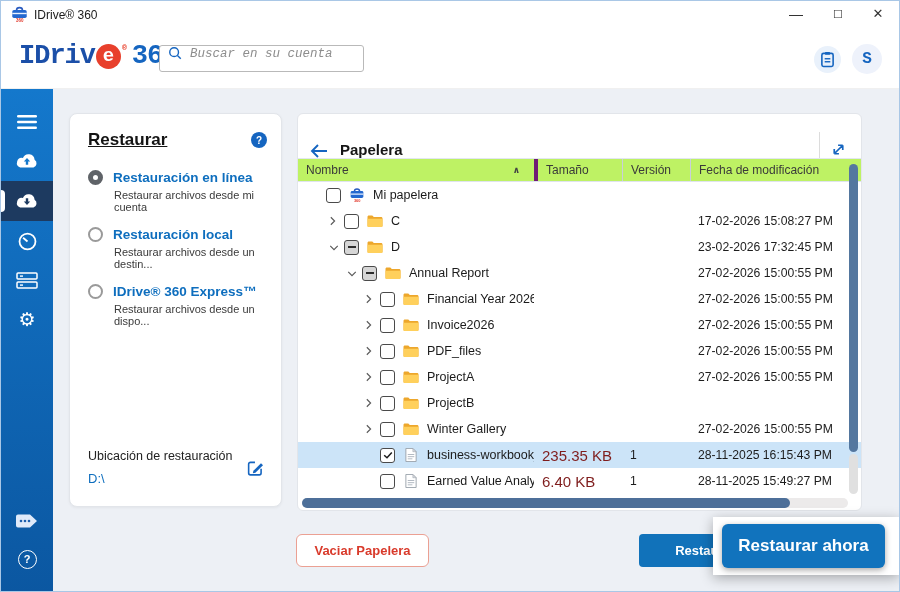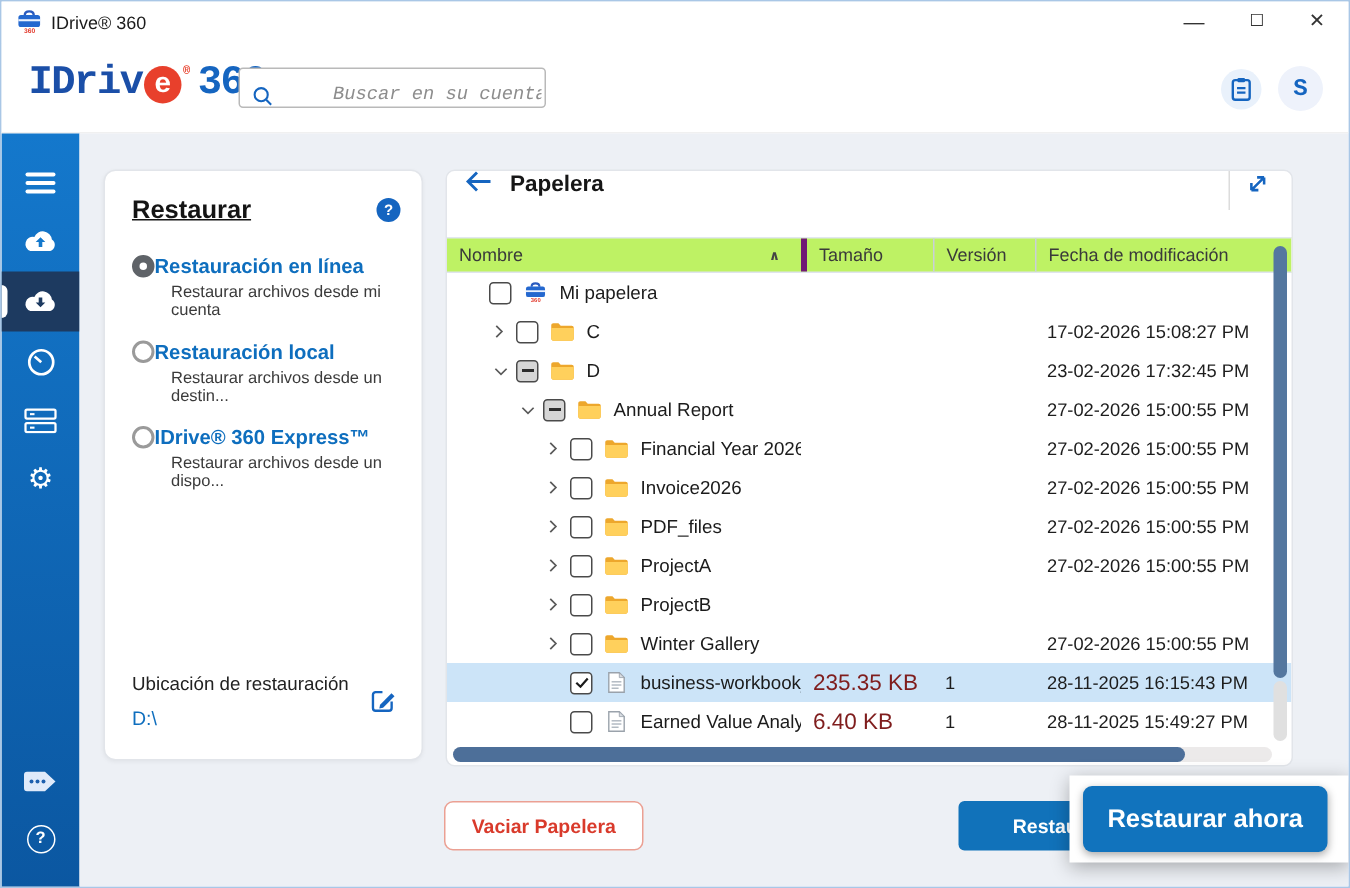--- a/index.html
+++ b/index.html
@@ -15,21 +15,21 @@
   .tb-max{right:50px;font-size:11px;}
   .tb-close{right:10px;font-size:13px;}
 
   
   .appheader{position:absolute;left:0;top:28px;width:100%;height:60px;background:#fff;border-bottom:1px solid #f0f0f0;font-family:Liberation Mono, monospace;}
   .logo{position:absolute;left:18px;top:12px;display:flex;align-items:center;font-weight:bold;}
   .logo-prefix{font-size:27px;color:#1b4fa8;letter-spacing:-1px;}
   .logo-e{width:25px;height:25px;border-radius:50%;background:#e8402c;color:#fff;font-size:19px;display:flex;align-items:center;justify-content:center;margin:0 1px;}
   .logo-reg{font-size:8px;color:#e8402c;align-self:flex-start;margin-top:2px;}
   .logo-suffix{font-size:27px;color:#1565c0;margin-left:5px;letter-spacing:-1px;}
-  .searchwrap{position:absolute;left:158px;top:16px;width:205px;height:27px;border:1px solid #b9b9b9;border-radius:3px;background:#fff;display:flex;align-items:flex-end;gap:32px;}
+  .searchwrap{position:absolute;left:158px;top:16px;width:205px;height:27px;border:1px solid #b9b9b9;border-radius:3px;background:#fff;display:flex;align-items:flex-start;}
   .search-icon{margin:0 6px 0 8px;display:flex;}
   .searchwrap input{border:none;outline:none;flex:1;font-size:12.5px;font-family:inherit;background:transparent;color:#333;min-width:0;}
   .searchwrap input::placeholder{font-style:italic;color:#8d8d8d;}
   .clip-circle{position:absolute;right:58px;top:17px;width:27px;height:27px;border-radius:50%;background:#e9f1fb;display:flex;align-items:center;justify-content:center;}
   .avatar{position:absolute;right:17px;top:15px;width:30px;height:30px;border-radius:50%;background:#eef2fb;color:#1565c0;font-weight:bold;font-size:16px;display:flex;align-items:center;justify-content:center;}
 
   
   .sidebar{position:absolute;left:0;top:88px;width:52px;height:504px;background:linear-gradient(180deg,#1478cc 0%,#0b57a1 100%);}
   .nav-item{position:absolute;left:0;width:52px;height:40px;display:flex;align-items:center;justify-content:center;cursor:pointer;}
   .nav-item.active{background:#1d3a60;}
@@ -41,33 +41,33 @@
 
   
   .content{position:absolute;left:52px;top:88px;right:0;bottom:0;background:#edf0f5;}
 
   
   .restore-card{position:absolute;left:16px;top:24px;width:213px;height:394px;background:#fff;border:1px solid #e2e5ea;border-radius:8px;box-shadow:0 1px 3px rgba(0,0,0,.05);padding:16px 14px 0 18px;}
   .rp-titlerow{display:flex;align-items:center;margin-bottom:20px;}
   .rp-title{font-size:17px;font-weight:bold;color:#141414;text-decoration:underline;}
   .rp-help{margin-left:auto;width:16px;height:16px;border-radius:50%;background:#1565c0;color:#fff;font-size:10px;font-weight:bold;display:flex;align-items:center;justify-content:center;}
   .opt{margin-bottom:14px;}
-  .opt-row{display:flex;align-items:center;cursor:pointer;}
+  .opt-row{display:flex;align-items:center;gap:10px;cursor:pointer;}
   .radio{width:15px;height:15px;border-radius:50%;border:2px solid #9a9a9a;background:#fff;flex:none;}
   .radio.selected{border:5px solid #5f6368;}
   .opt-label{color:#0e6ebe;font-weight:bold;font-size:13.5px;}
   .opt-desc{margin:4px 0 0 26px;font-size:11px;color:#3a3a3a;}
   .loc{position:absolute;left:18px;bottom:20px;}
   .loc-label{font-size:12.5px;color:#222;}
   .loc-value{margin-top:8px;font-size:13px;color:#0e6ebe;cursor:pointer;}
   .loc-edit{position:absolute;right:16px;bottom:24px;cursor:pointer;}
 
   
   .trash-card{position:absolute;left:244px;top:24px;width:565px;height:398px;background:#fff;border:1px solid #e2e5ea;border-radius:6px;overflow:hidden;}
-  .tc-head{height:44px;display:flex;align-items:flex-start;padding:0 12px;}
+  .tc-head{height:44px;display:flex;align-items:flex-end;padding:0 12px;}
   .back-arrow{display:flex;cursor:pointer;}
   .tc-title{margin-left:12px;font-size:15px;font-weight:bold;color:#161616;}
   .tc-divider{margin-left:auto;width:1px;height:26px;background:#dcdcdc;}
   .expand-icon{margin-left:10px;margin-right:2px;display:flex;cursor:pointer;}
   .thead{height:24px;background:#bef264;border-top:1px solid #e2e7f0;border-bottom:1px solid #dfe4ee;display:flex;align-items:center;font-size:12px;color:#3a3a3a;}
   .hc{padding-left:8px;display:flex;align-items:center;height:100%;}
   .hc-name{width:236px;}
   .hc-size{width:88px;border-left:4px solid #701a75;}
   .hc-ver{width:68px;border-left:1px solid #c9cfd9;}
   .hc-date{flex:1;border-left:1px solid #c9cfd9;}

